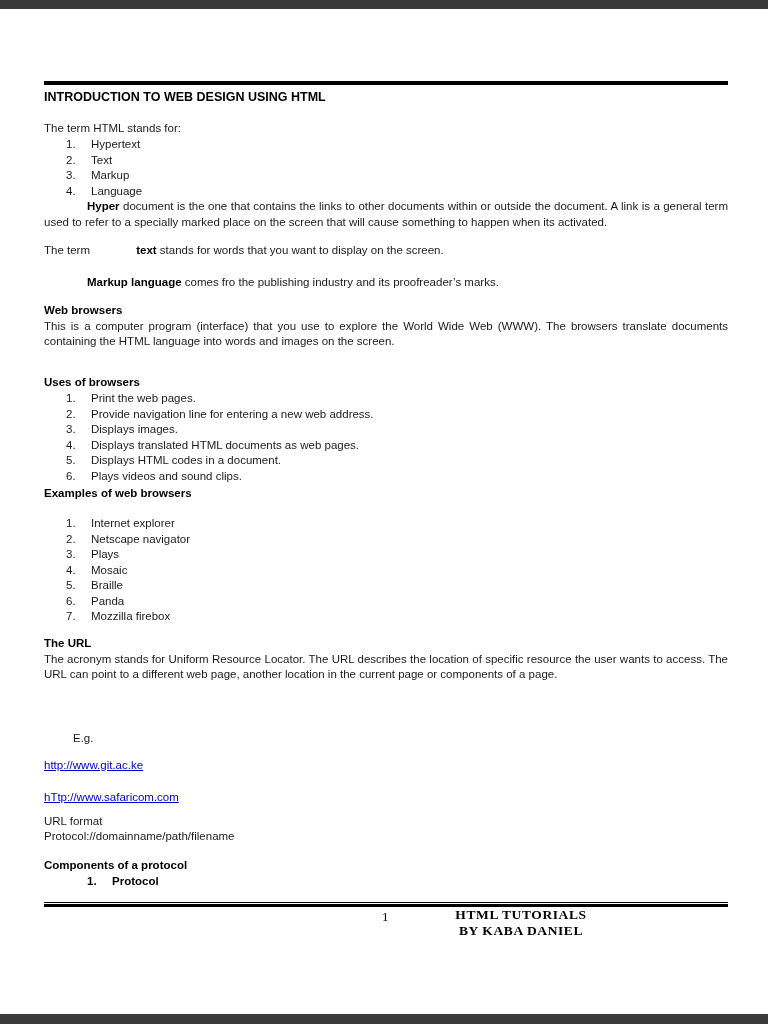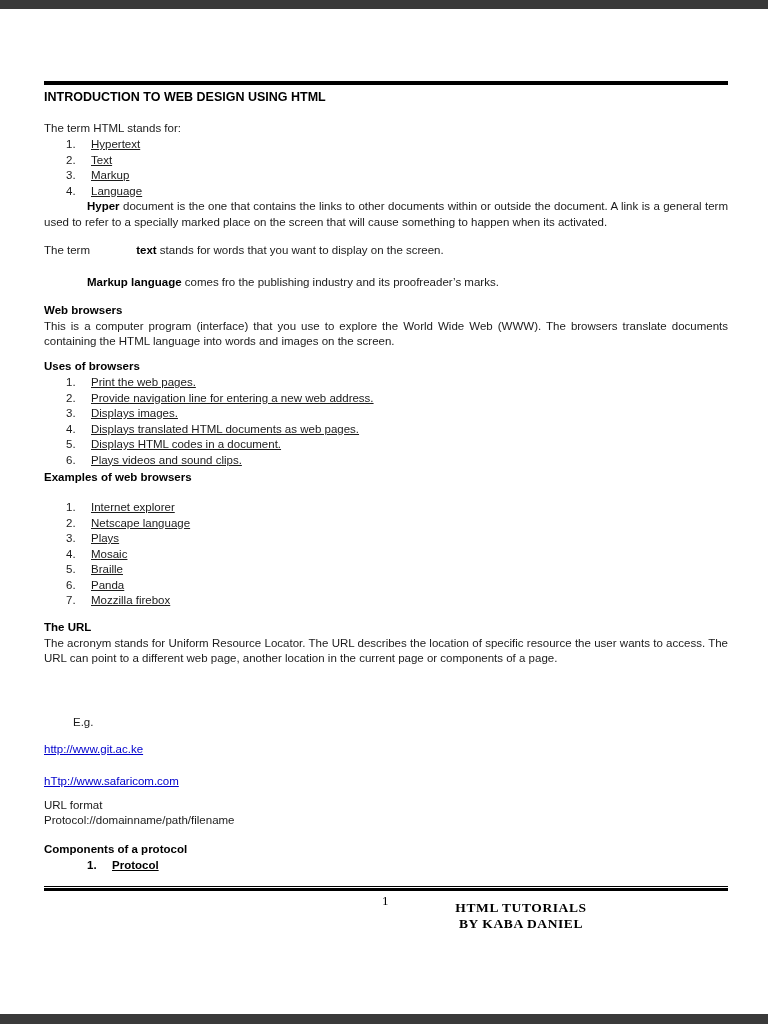--- a/index.html
+++ b/index.html
@@ -16,45 +16,45 @@
   .rule-top { margin-top:81px; height:4px; background:#000; }
   .doc-title { margin-top:5px; font-weight:bold; font-size:12.5px; color:#000; }
 
   p { margin:0; }
   .just { text-align:justify; }
   .lead-line { margin-top:15px; }
 
   .list { margin-top:1px; }
   .li { display:flex; padding-left:22px; }
   .li .num { width:25px; flex:none; }
-  .li .txt { flex:1;text-decoration:underline; }
+  .li .txt { flex:1; }
 
   .b { font-weight:bold; color:#000;padding-left:43px; }
   .heading { font-weight:bold; color:#000; margin:0; }
 
   .mt-hyper { margin-top:0; }
   .mt-text { margin-top:13px; }
   .mt-markup { margin-top:16.5px; }
   .mt-wb { margin-top:12.5px; }
-  .mt-uses { margin-top:9px; }
+  .mt-uses { margin-top:25px; }
   .mt-ex { margin-top:2px; }
   .mt-exlist { margin-top:14.5px; }
   .mt-url { margin-top:11.5px; }
   .mt-eg { margin-top:48.5px;padding-left:29px; }
   .mt-link1 { margin-top:11.5px; }
   .mt-link2 { margin-top:16.5px; }
   .mt-format { margin-top:8px; }
   .mt-comp { margin-top:13px; }
 
   .link a { color:#0000cc; text-decoration:underline; }
 
   .footer-rule { margin-top:12px; border-top:1px solid #000; border-bottom:3px solid #000; height:1px; }
   .footer-row { position:relative; height:40px; font-family:"Liberation Serif", serif; color:#000; }
   .page-num { position:absolute; left:338px; top:2px; font-size:13px; }
-  .credit { position:absolute; left:317px; top:9px; width:320px; text-align:center;
+  .credit { position:absolute; left:317px; top:0; width:320px; text-align:center;
             font-weight:bold; font-size:13.5px; line-height:16px; letter-spacing:0.6px; }
 </style>
 </head>
 <body>
 
 <div class="viewer-bar top"></div>
 
 <div class="content">
 
   <div class="rule-top"></div>
@@ -120,21 +120,21 @@
   </div>
 
   <p class="heading mt-ex">Examples of web browsers</p>
   <div class="list mt-exlist">
     <div class="li">
         <span class="num">1.</span>
         <span class="txt">Internet explorer</span>
       </div>
     <div class="li">
         <span class="num">2.</span>
-        <span class="txt">Netscape language</span>
+        <span class="txt">Netscape navigator</span>
       </div>
     <div class="li">
         <span class="num">3.</span>
         <span class="txt">Plays</span>
       </div>
     <div class="li">
         <span class="num">4.</span>
         <span class="txt">Mosaic</span>
       </div>
     <div class="li">

